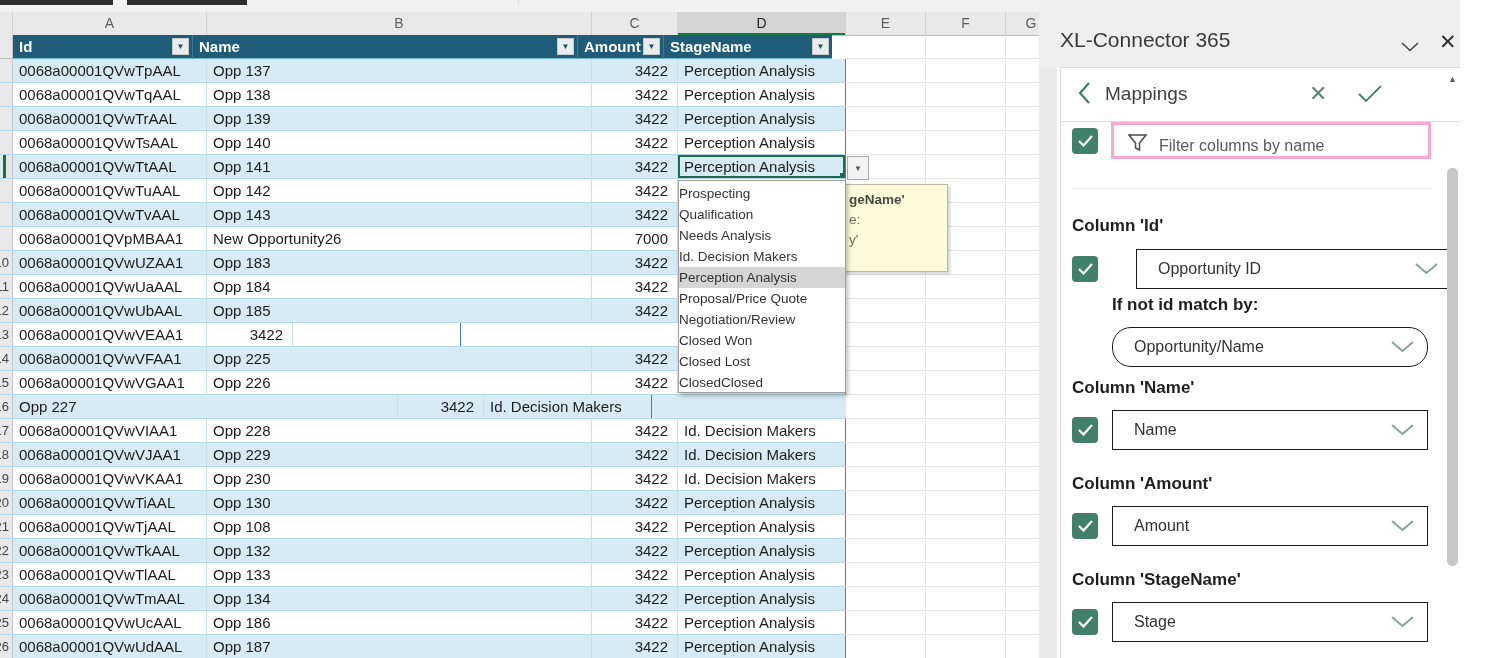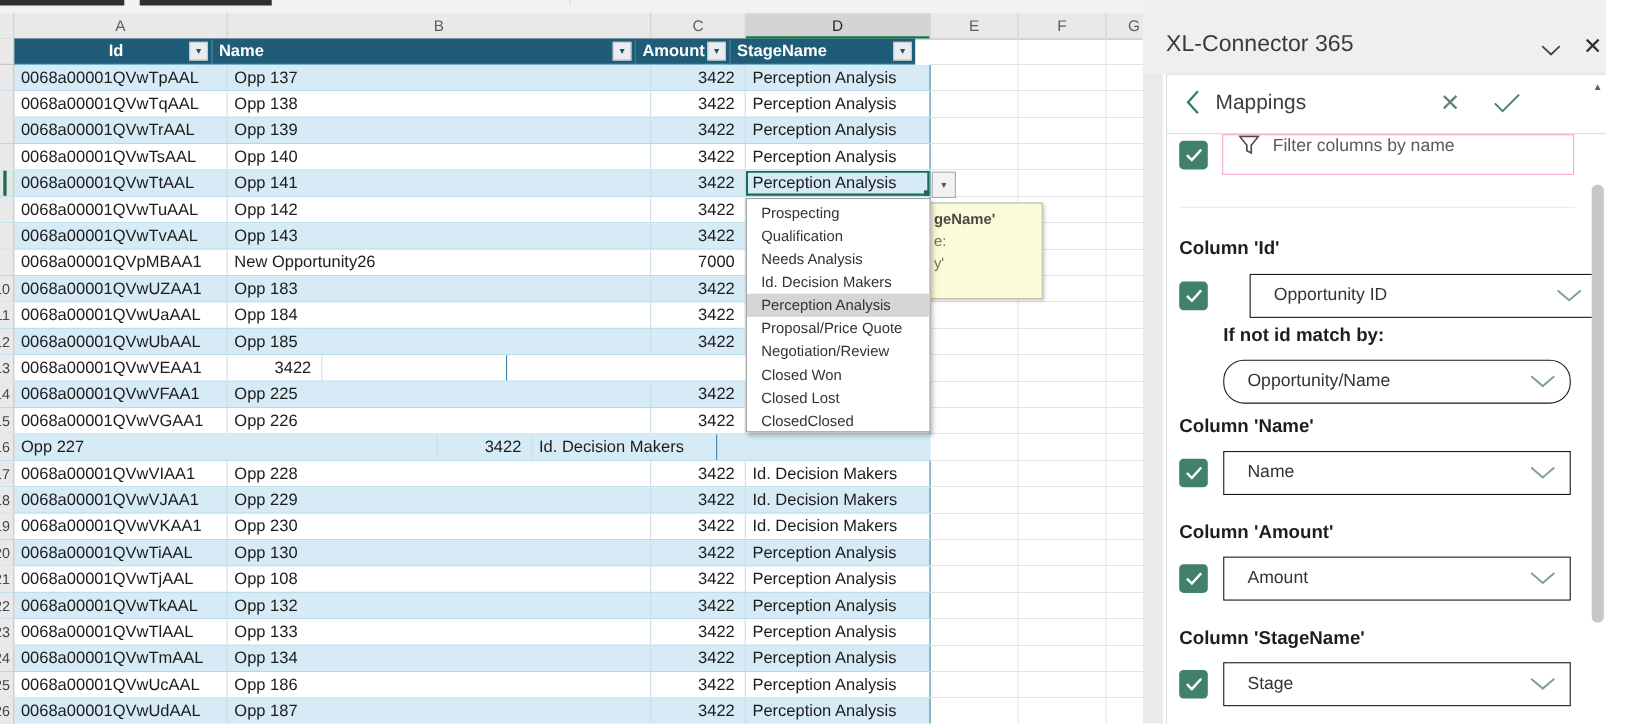--- a/index.html
+++ b/index.html
@@ -21,21 +21,21 @@
   .cc-a{width:194px;} .cc-b{width:385px;} .cc-c{width:86px;}
   .cc-d{width:168px;background:#d4d4d4;color:#1f1f1f;box-shadow:inset 0 -2px 0 #107c41;}
   .cc-e{width:80px;} .cc-f{width:80px;} .cc-g{width:50px;border-right:none;}
 
   
   .thead{left:0;top:35px;width:846px;height:24px;display:flex;}
   .hcell{position:relative;height:24px;line-height:24px;background:#1e5c77;color:#fff;
          font-weight:bold;font-size:15px;padding-left:6px;box-sizing:border-box;
          border-right:1px solid #3b7b94;border-bottom:1px solid #74b4cd;}
   .h-rn{width:13px;background:#e9e9e9;border-right:1px solid #c6c6c6;border-bottom:1px solid #bdbdbd;padding:0;}
-  .h-id{width:180px;text-align:center;} .h-name{width:385px;} .h-amt{width:86px;} .h-stage{width:168px;border-right:none;}
+  .h-id{width:180px;} .h-name{width:385px;} .h-amt{width:86px;} .h-stage{width:168px;border-right:none;}
   .fbtn{position:absolute;right:3px;top:3px;width:17px;height:17px;background:#e9edef;
         border:1px solid #c3c9cc;box-sizing:border-box;display:flex;align-items:center;
         justify-content:center;font-size:8px;color:#1e4e63;font-weight:normal;}
 
   
   .rows{left:0;top:59px;width:846px;}
   .row{display:flex;height:24px;background:#ffffff;border-bottom:1px solid #b5d9e8;box-sizing:border-box;}
   .row.band{background:#d6ebf5;}
   .cell{height:23px;line-height:23px;font-size:15px;color:#1c1c1c;padding-left:6px;
         box-sizing:border-box;border-right:1px solid #c9dfeb;white-space:nowrap;overflow:hidden;}
@@ -54,21 +54,21 @@
   .grid{left:846px;top:35px;width:210px;height:623px;z-index:1;
         background:repeating-linear-gradient(to bottom,transparent 0 23px,#e3e3e3 23px 24px);}
   .gvline{top:35px;width:1px;height:623px;background:#e3e3e3;z-index:1;}
 
   
   .vbtn{left:847px;top:156px;width:22px;height:24px;background:#f2f2f2;border:1px solid #ababab;
         box-sizing:border-box;z-index:29;display:flex;align-items:center;justify-content:center;
         font-size:8px;color:#555;}
   .dd{left:678px;top:180px;width:168px;height:213px;background:#fff;border:1px solid #9f9f9f;
       box-shadow:2px 3px 4px rgba(0,0,0,.25);box-sizing:border-box;z-index:30;padding-top:2px;}
-  .dd-item{height:21px;line-height:21px;padding-left:13px;font-size:13.5px;color:#333;white-space:nowrap;}
+  .dd-item{height:21px;line-height:21px;font-size:13.5px;color:#333;white-space:nowrap;}
   .dd-item.hl{background:#d5d5d5;}
 
   
   .tip{left:843px;top:184px;width:105px;height:88px;background:#fbfbda;border:1px solid #b8b8a4;
        box-shadow:2px 2px 3px rgba(0,0,0,.18);box-sizing:border-box;z-index:20;
        padding:5px 0 0 5px;font-size:13.5px;line-height:20px;color:#6e6e5e;overflow:hidden;}
   .tip .b{font-weight:bold;color:#4a4a42;}
 
   
   .vsb{left:1056px;top:12px;width:20px;height:646px;background:#fafafa;border-left:1px solid #e3e3e3;
@@ -85,22 +85,22 @@
   .pclose{position:absolute;left:400px;top:30px;font-size:21px;color:#333;}
   .mapbox{position:absolute;left:21px;top:67px;width:400px;height:591px;
           border-left:1px solid #dcdcdc;border-top:1px solid #dcdcdc;box-sizing:border-box;}
   .navrow{position:absolute;left:0;top:0;width:399px;height:53px;border-bottom:1px solid #dcdcdc;}
   .back{position:absolute;left:16px;top:13px;}
   .navtitle{position:absolute;left:44px;top:15px;font-size:19px;color:#3f3f3f;}
   .navx{position:absolute;left:248px;top:13px;font-size:22px;color:#64827b;}
   .navok{position:absolute;left:296px;top:16px;}
   .chk{position:absolute;width:26px;height:26px;background:#41806a;border-radius:4px;
        display:flex;align-items:center;justify-content:center;}
-  .searchbox{position:absolute;left:50px;top:54px;width:320px;height:37px;border:1px solid #f9a8d4;
-             box-sizing:border-box;display:flex;align-items:flex-start;}
+  .searchbox{position:absolute;left:50px;top:54px;width:320px;height:37px;border:3px solid #f9a8d4;
+             box-sizing:border-box;display:flex;align-items:flex-end;}
   .searchbox input{border:none;outline:none;background:transparent;flex:1;font-size:16px;
                    color:#333;font-family:"Liberation Sans",sans-serif;}
   .searchbox input::placeholder{color:#5a5a5a;opacity:1;}
   .funnel{margin:0 10px 0 14px;}
   .sep{position:absolute;left:11px;top:120px;width:360px;height:1px;background:#ececec;}
   .seclabel{position:absolute;left:11px;font-size:17px;font-weight:600;color:#1e1e1e;white-space:nowrap;}
   .sublabel{position:absolute;left:51px;font-size:17px;font-weight:600;color:#1e1e1e;white-space:nowrap;}
   .select{position:absolute;left:51px;width:316px;height:40px;border:1px solid #1a1a1a;
           box-sizing:border-box;display:flex;align-items:center;background:#fff;}
   .select .val{flex:1;padding-left:21px;font-size:16px;color:#333;white-space:nowrap;}

